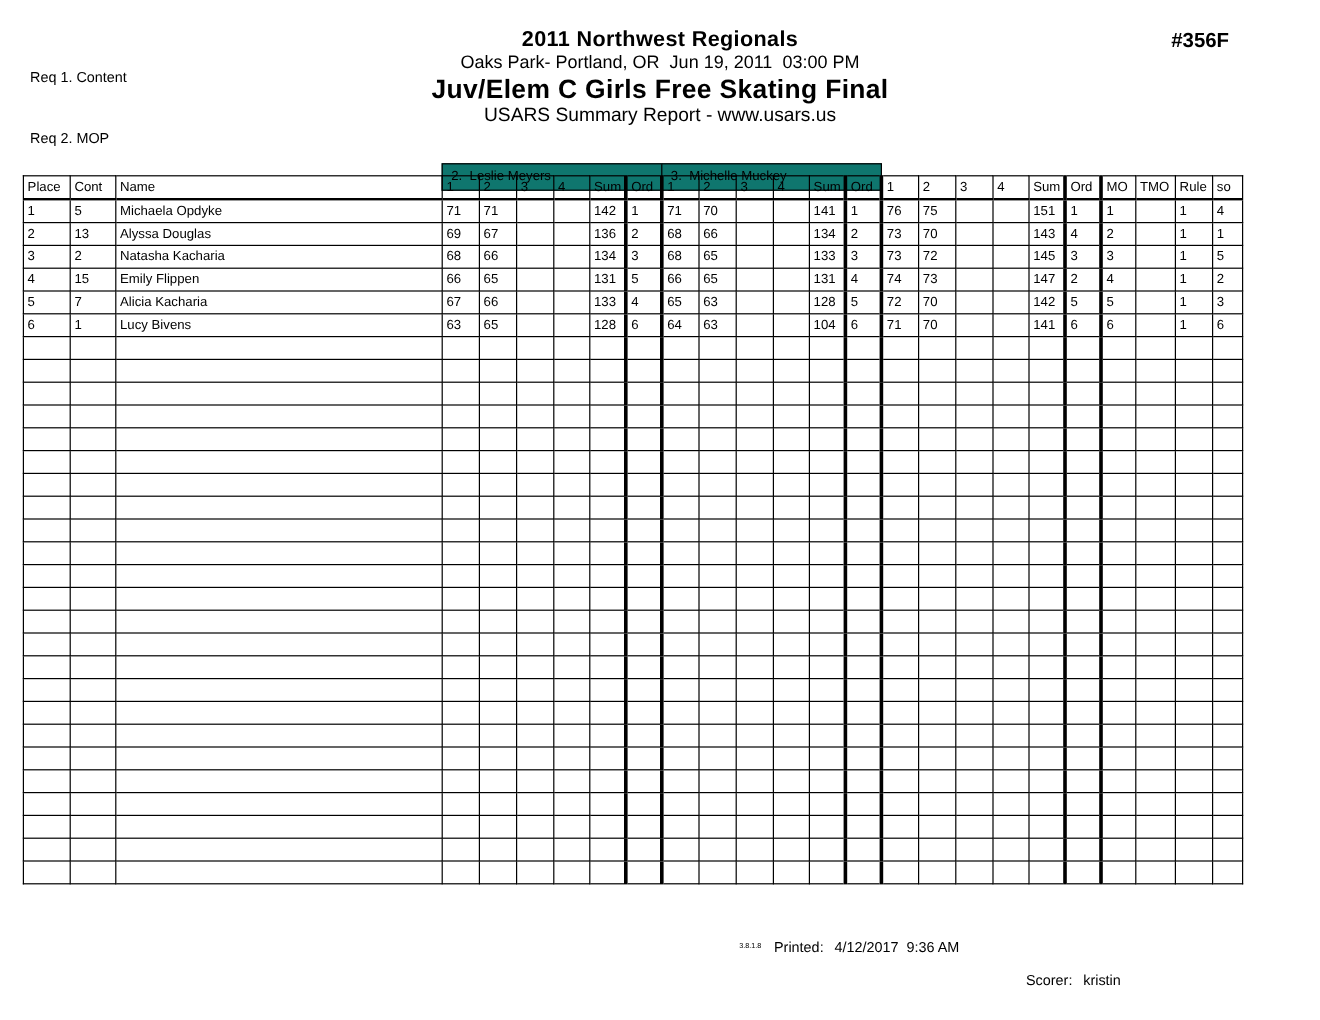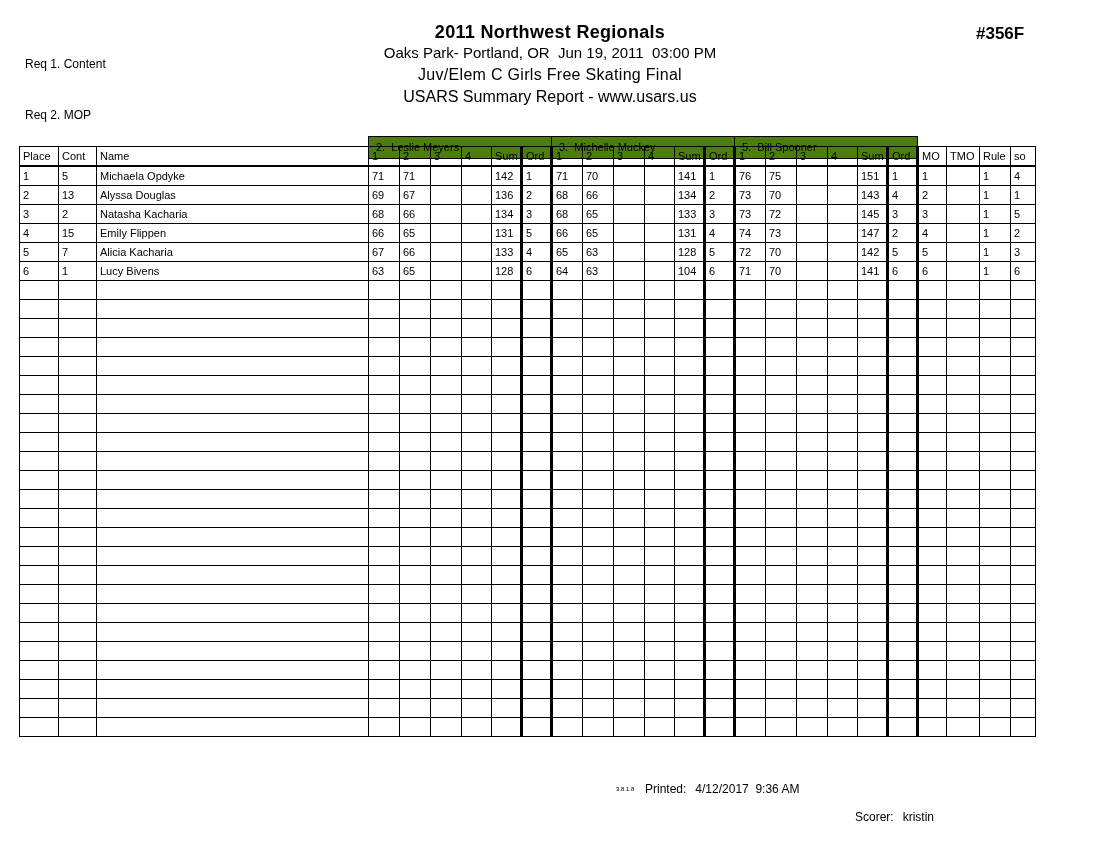--- a/index.html
+++ b/index.html
@@ -6,26 +6,26 @@
   .page{
     position:relative;width:1100px;height:850px;background:#ffffff;
     font-family:"Liberation Sans",sans-serif;color:#000;overflow:hidden;
   }
   
   .req-block{position:absolute;left:25px;top:22px;font-size:12px;line-height:17px;white-space:pre;}
   .event-number{position:absolute;left:976px;top:24px;font-size:17px;font-weight:bold;}
   .title-block{position:absolute;left:0;top:22px;width:1100px;text-align:center;}
   .title-main{font-size:18px;font-weight:bold;line-height:21px;letter-spacing:.3px;}
   .title-venue{font-size:15px;line-height:20px;white-space:pre;}
-  .title-event{font-size:16px;font-weight:normal;line-height:23px;letter-spacing:.3px;}
+  .title-event{font-size:22px;font-weight:bold;line-height:23px;letter-spacing:.3px;}
   .title-report{font-size:16px;line-height:22px;}
   
   .judge-box{
     position:absolute;top:136px;height:23px;width:184px;box-sizing:border-box;
-    border:1px solid #000;background:#4d7c0f;font-size:11px;line-height:21px;
+    border:1px solid #000;background:#0f766e;font-size:11px;line-height:21px;
     padding-left:7px;white-space:pre;overflow:hidden;
   }
   .jb0{left:368px;} .jb1{left:551px;} .jb2{left:734px;}
   
   table.results{
     position:absolute;left:19px;top:146px;width:1016px;
     border-collapse:collapse;table-layout:fixed;
   }
   table.results th, table.results td{
     border:1px solid #000;height:19px;line-height:18px;padding:0 3px;
@@ -73,21 +73,20 @@
 
   <div class="title-block">
     <div class="title-main">2011 Northwest Regionals</div>
     <div class="title-venue">Oaks Park- Portland, OR  Jun 19, 2011  03:00 PM</div>
     <div class="title-event">Juv/Elem C Girls Free Skating Final</div>
     <div class="title-report">USARS Summary Report - www.usars.us</div>
   </div>
 
   <div class="judge-box jb0">2.  Leslie Meyers</div>
   <div class="judge-box jb1">3.  Michelle Muckey</div>
-  <div class="judge-box jb2">5.  Bill Spooner</div>
 
   <table class="results">
     <colgroup id="cols">
         <col style="width: 39px;">
         <col style="width: 38px;">
         <col style="width: 272px;">
         <col style="width: 31px;">
         <col style="width: 31px;">
         <col style="width: 31px;">
         <col style="width: 30px;">

